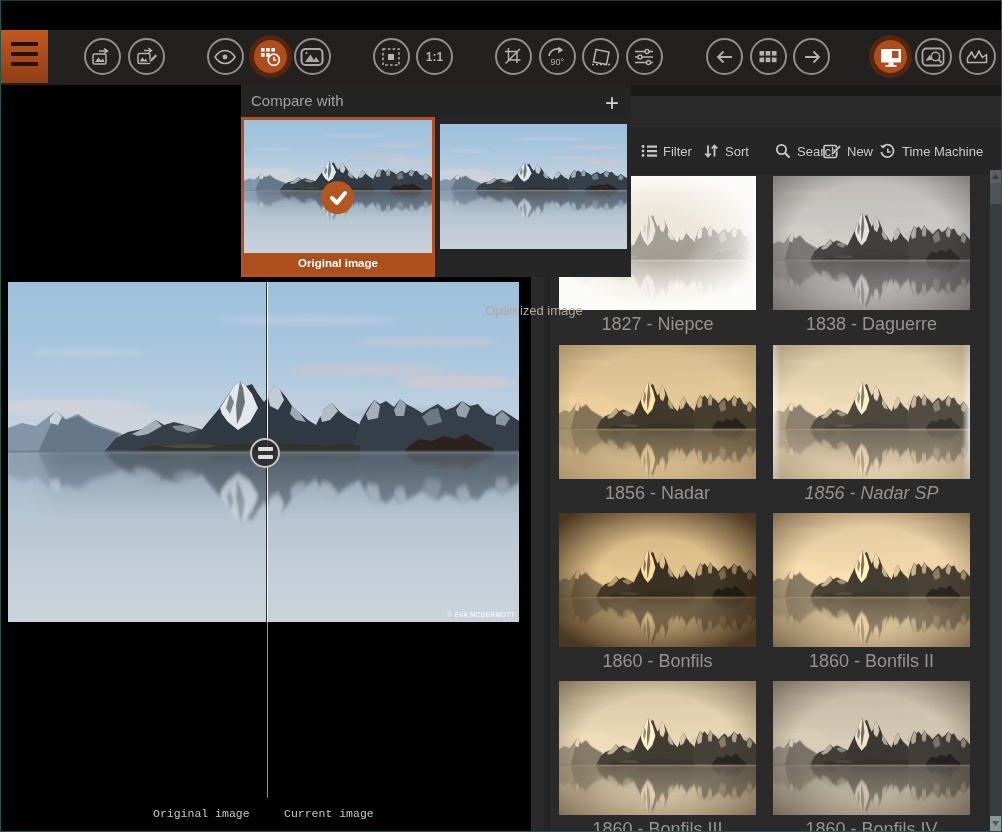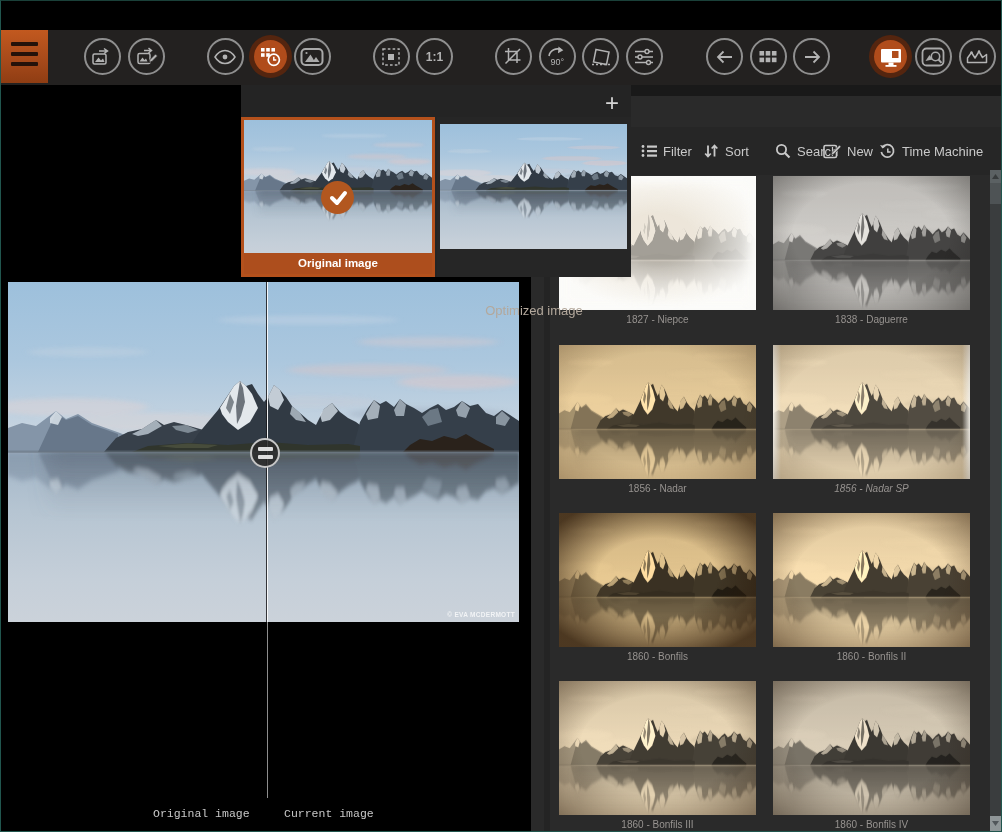--- a/index.html
+++ b/index.html
@@ -32,21 +32,21 @@
   .rp-strip1{position:absolute;left:0;top:0;width:100%;height:11px;background:#191919;}
   .rp-strip2{position:absolute;left:0;top:11px;width:100%;height:31px;background:#222;
     color:#8f8f8f;font-size:12px;text-align:right;line-height:31px;padding-right:9px;}
   .rp-filterbar{position:absolute;left:0;top:42px;width:100%;height:48px;background:#262626;
     color:#c9c9c9;font-size:13px;}
   .fitem{position:absolute;top:0;height:48px;display:flex;align-items:center;gap:6px;}
   .rp-content{position:absolute;left:0;top:90px;width:100%;height:656px;background:#2a2a2a;}
   .thumb{position:absolute;width:197px;height:134px;overflow:hidden;}
   .thumb svg{position:absolute;left:0;top:0;width:197px;height:134px;}
   .thumb .ov{position:absolute;left:0;top:0;width:100%;height:100%;}
-  .tlabel{position:absolute;width:197px;text-align:center;font-size:10px;color:#979390;}
+  .tlabel{position:absolute;width:197px;text-align:center;font-size:18px;color:#979390;}
   .f1 svg{filter:grayscale(1) brightness(1.45) contrast(.32) brightness(1.3) sepia(.22);}
   .f2 svg{filter:grayscale(1) brightness(1.0) contrast(.92) sepia(.08);}
   .f3 svg{filter:grayscale(1) brightness(.82) sepia(1) saturate(1.1);}
   .f4 svg{filter:grayscale(1) brightness(.9) sepia(.85) saturate(.9) contrast(.88) brightness(1.05);}
   .f5 svg{filter:grayscale(1) brightness(.78) sepia(1) saturate(1.2) contrast(1.05);}
   .f6 svg{filter:grayscale(1) brightness(.88) sepia(1) saturate(.95);}
   .f7 svg{filter:grayscale(1) brightness(.9) sepia(.8) saturate(.85);}
   .f8 svg{filter:grayscale(1) brightness(.88) sepia(.55) saturate(.8);}
   
   .sbar{position:absolute;left:459px;top:85px;width:11px;height:661px;background:#3a3d3e;}
@@ -453,20 +453,21 @@
       <div style="position:absolute;left:0;top:13px;width:11px;height:21px;background:#4e5355;"></div>
       <div style="position:absolute;left:0;top:646px;width:11px;height:15px;background:#8f9698;display:flex;align-items:center;justify-content:center;">
           <svg width="7" height="5">
             <path d="M0,0 L3.5,5 L7,0 Z" fill="#50565a"></path>
           </svg>
         </div>
     </div>
   </div>
 
   <div class="popup">
+    <div class="pophead">Compare with</div>
     <div class="plus">+</div>
     <div class="tile1">
       <div class="img"><svg viewBox="0 0 511 320" width="188" height="133" preserveAspectRatio="none">
             <use href="#scene0"></use>
           </svg></div>
       <div class="checkmark">
           <svg width="20" height="20">
             <path d="M4,10 L9,15 L17,5" stroke="#fff" stroke-width="4" fill="none" stroke-linecap="round" stroke-linejoin="round"></path>
           </svg>
         </div>

